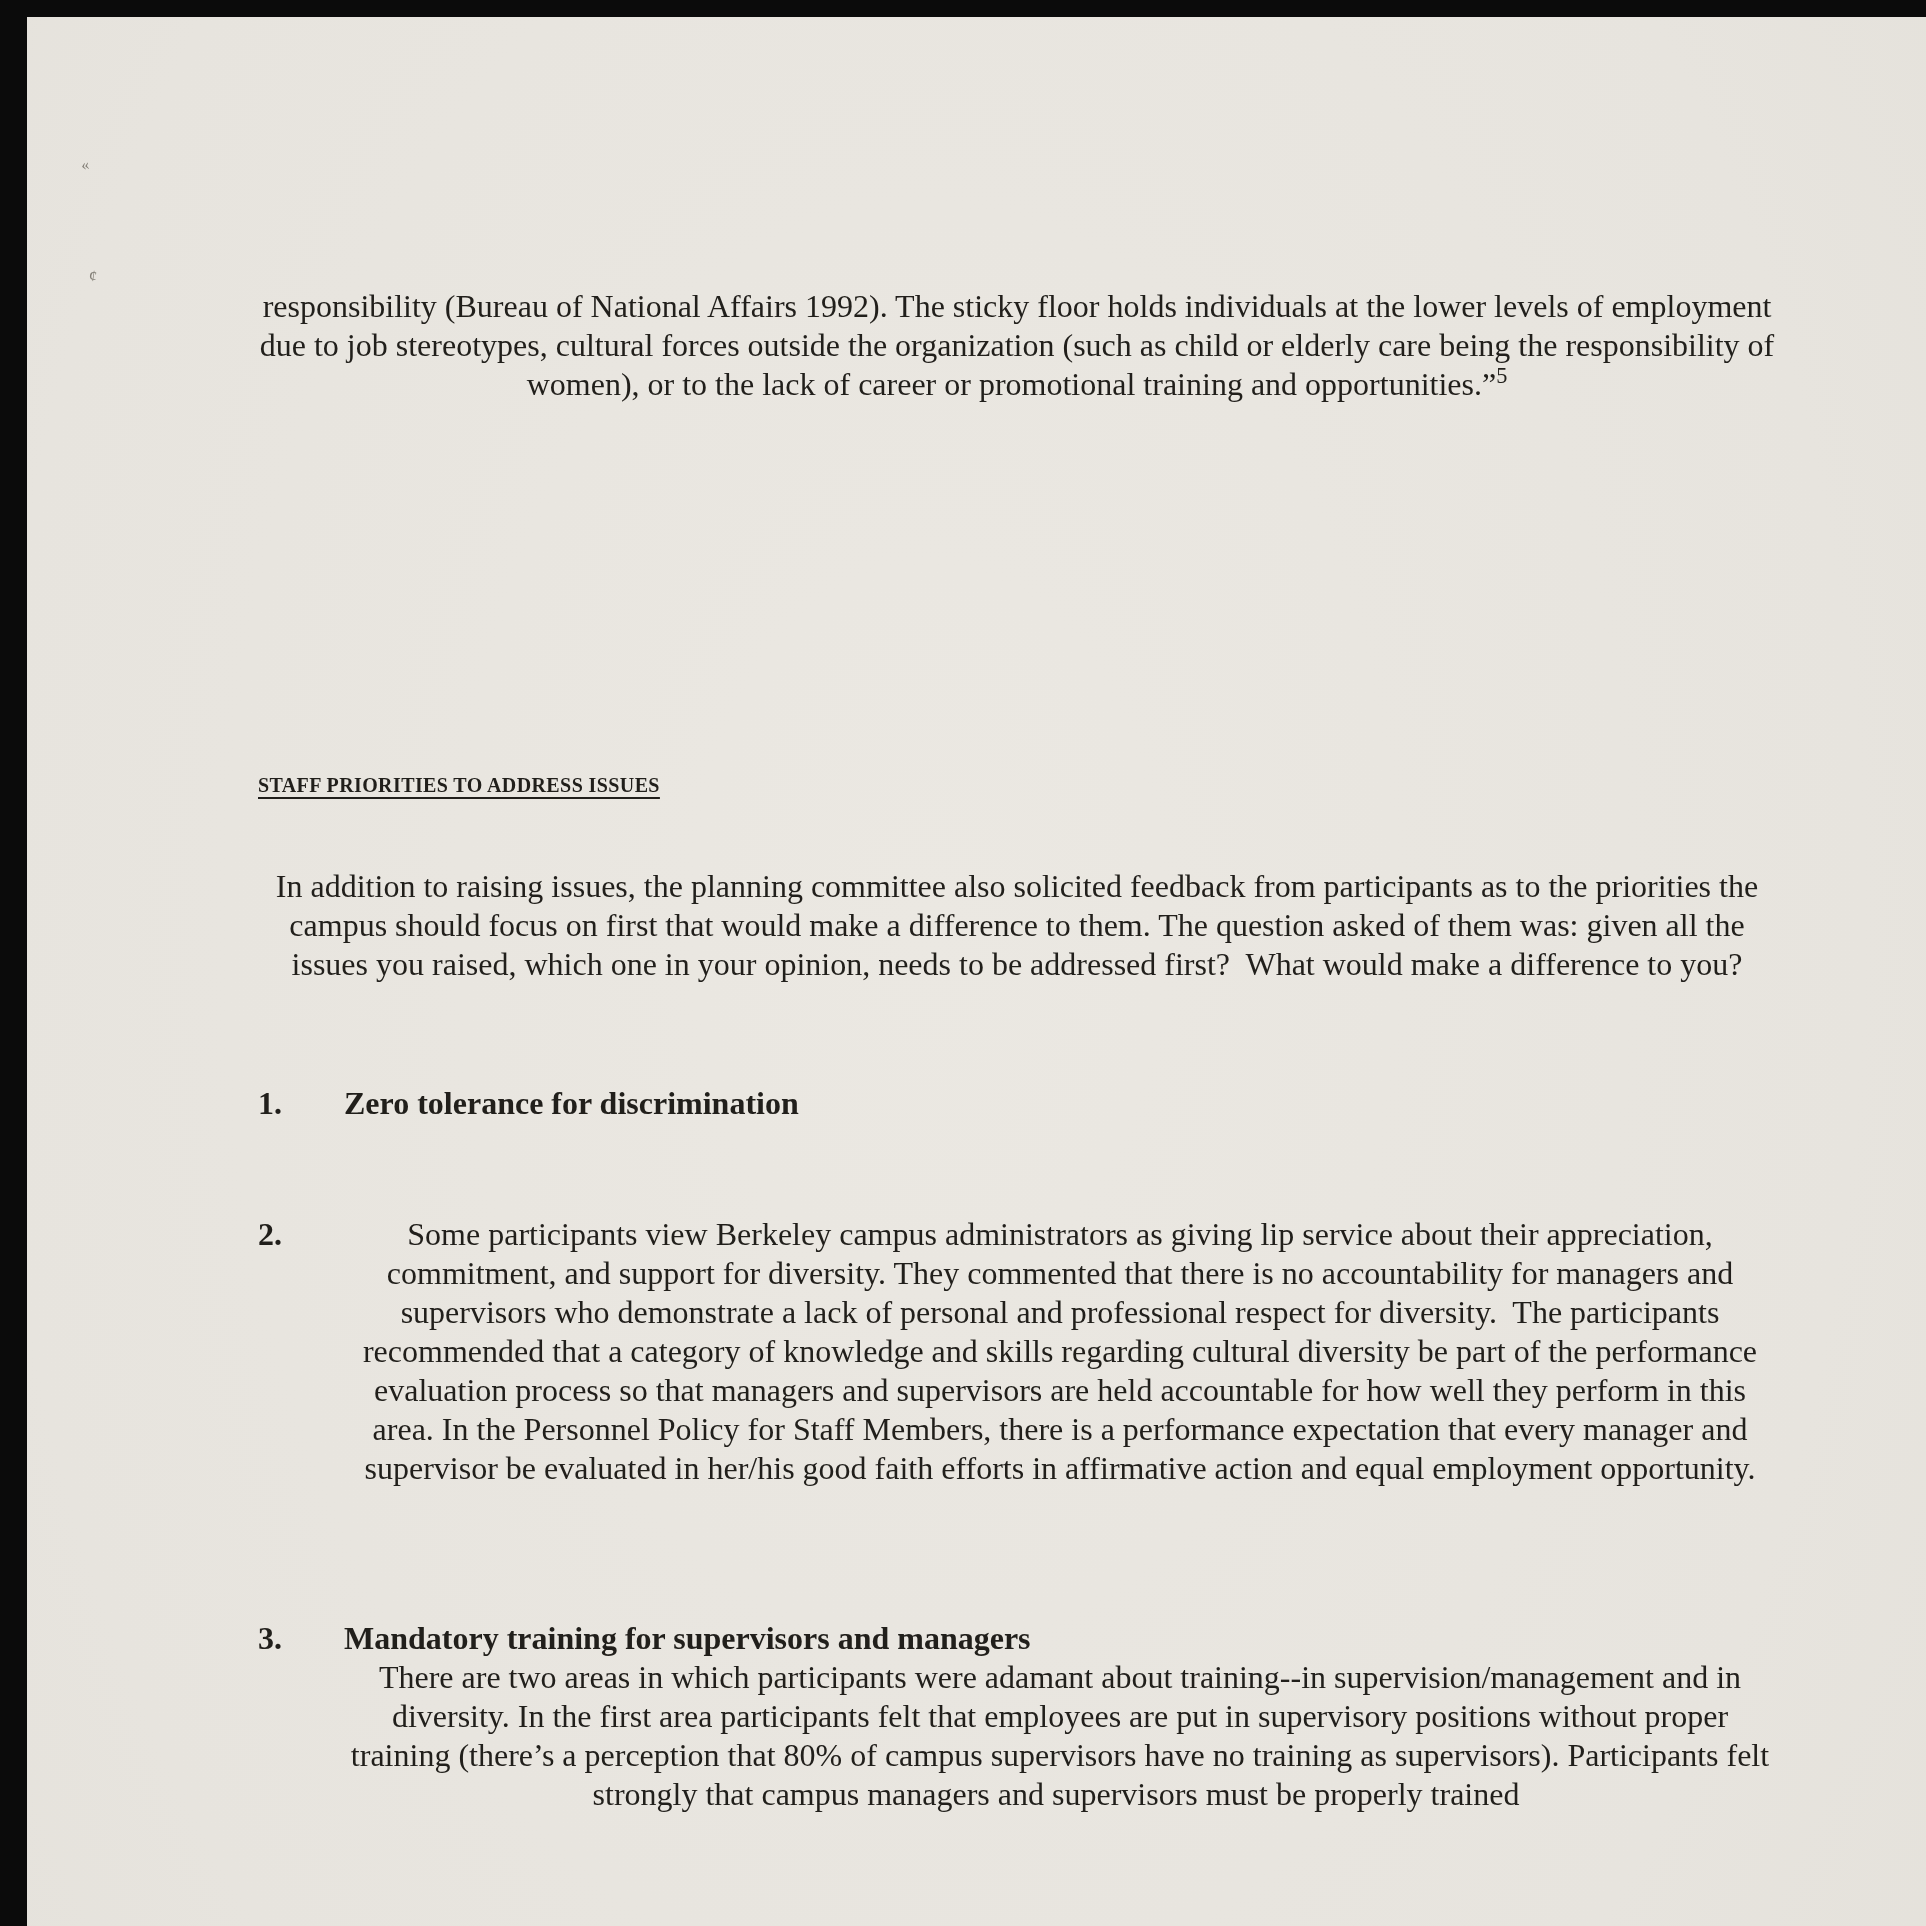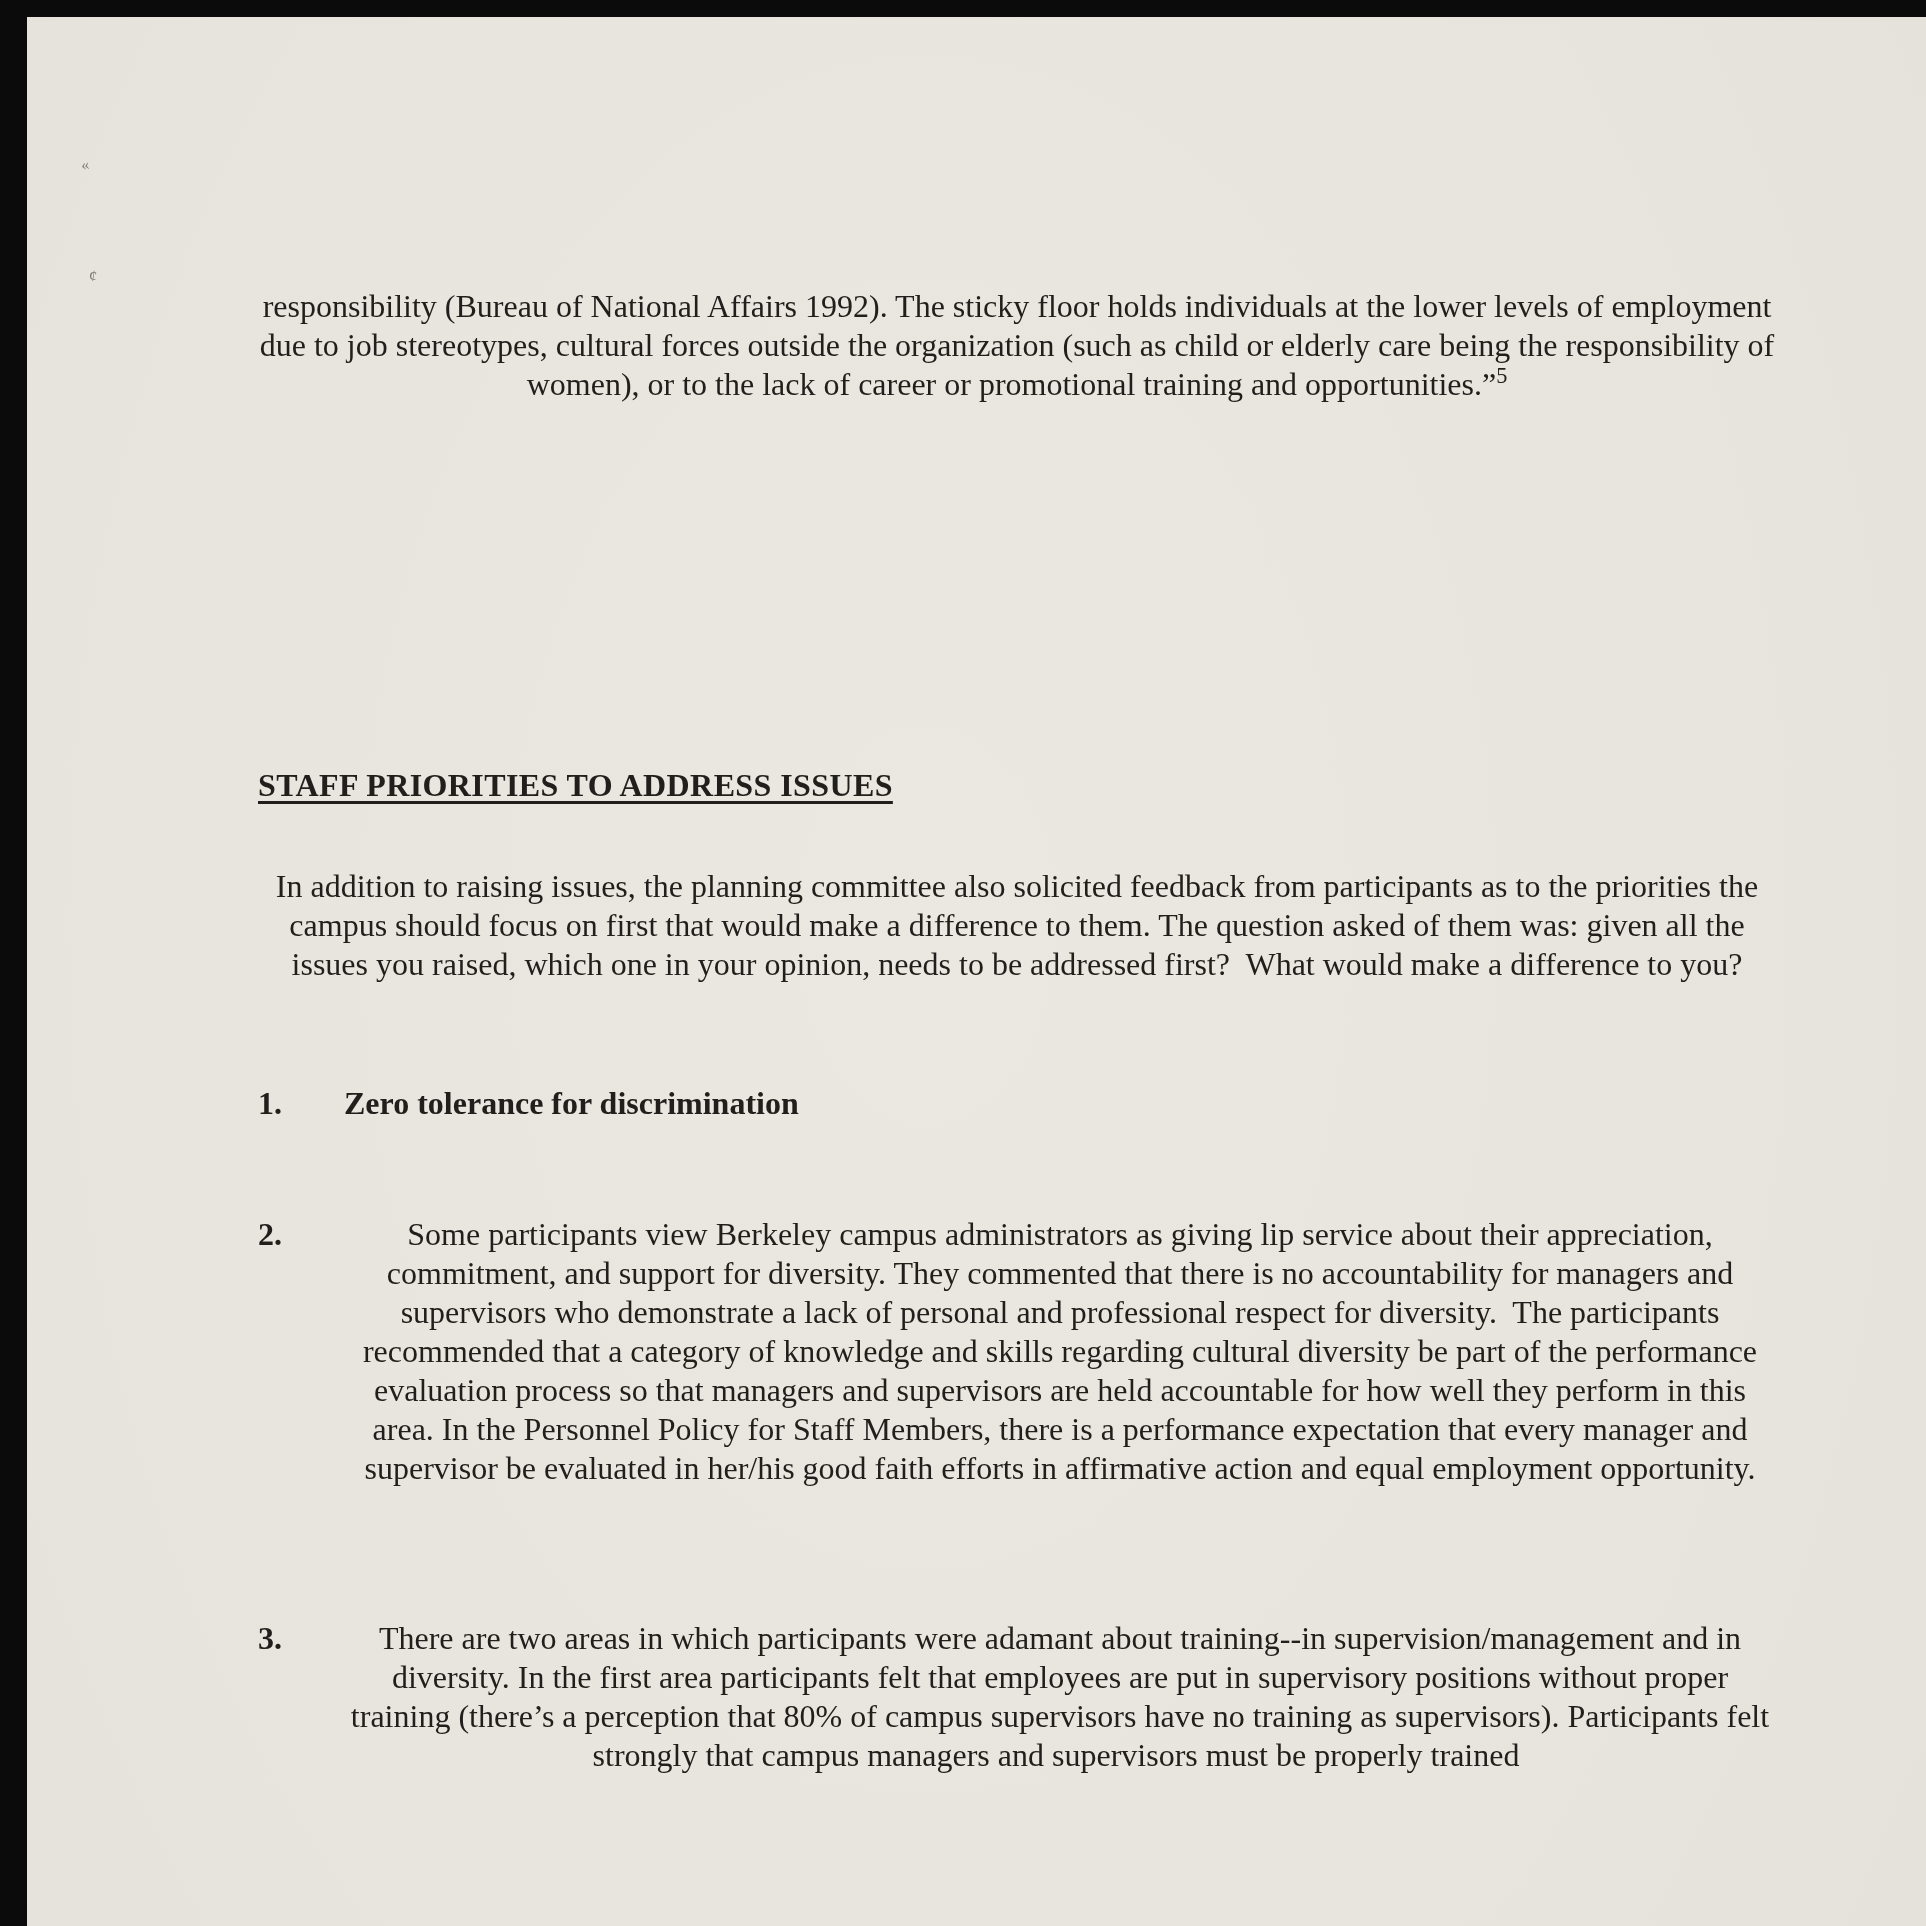--- a/index.html
+++ b/index.html
@@ -50,21 +50,21 @@
     white-space: pre-wrap;
     text-align: center;
   }
   sup.fn-ref {
     font-size: 22.3px;
     line-height: 0;
     vertical-align: super;
   }
   .section-heading {
     margin-top: 362px;
-    font-size: 32px;
+    font-size: 20px;
     font-weight: bold;
     letter-spacing: 0.4px;
     text-decoration: underline;
     text-underline-offset: 4.6px;
   }
   .section-intro {
     margin-top: 62px;
   }
   .item {
     display: flex;
@@ -111,19 +111,20 @@
     <div class="item item-2">
       <div class="item-number">2.</div>
       <div class="item-content">
         <div class="body-text">Some participants view Berkeley campus administrators as giving lip service about their appreciation, commitment, and support for diversity. They commented that there is no accountability for managers and supervisors who demonstrate a lack of personal and professional respect for diversity.  The participants recommended that a category of knowledge and skills regarding cultural diversity be part of the performance evaluation process so that managers and supervisors are held accountable for how well they perform in this area. In the Personnel Policy for Staff Members, there is a performance expectation that every manager and supervisor be evaluated in her/his good faith efforts in affirmative action and equal employment opportunity.</div>
       </div>
     </div>
 
     <div class="item item-3">
       <div class="item-number">3.</div>
       <div class="item-content">
+        <div class="item-title">Mandatory training for supervisors and managers</div>
         <div class="body-text"><span>There are two areas in which participants were adamant about training--in supervision/management and in diversity. In the first area participants felt that employees are put in supervisory positions without proper training (there’s a perception that 80% of campus supervisors have no training as supervisors). Participants felt strongly that campus managers and supervisors must be properly trained </span></div>
       </div>
     </div>
 
   </div>
 </div>
 
 
 </body></html>

